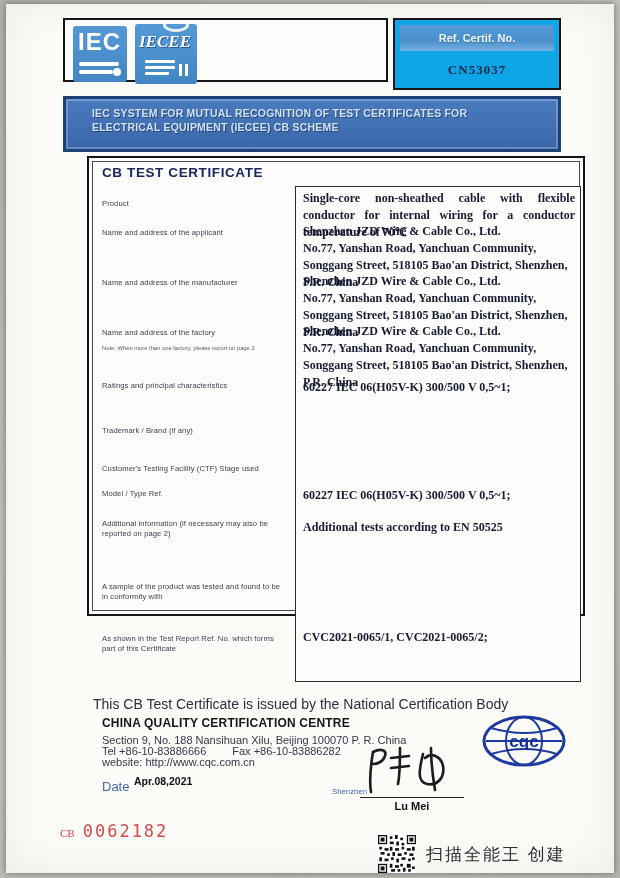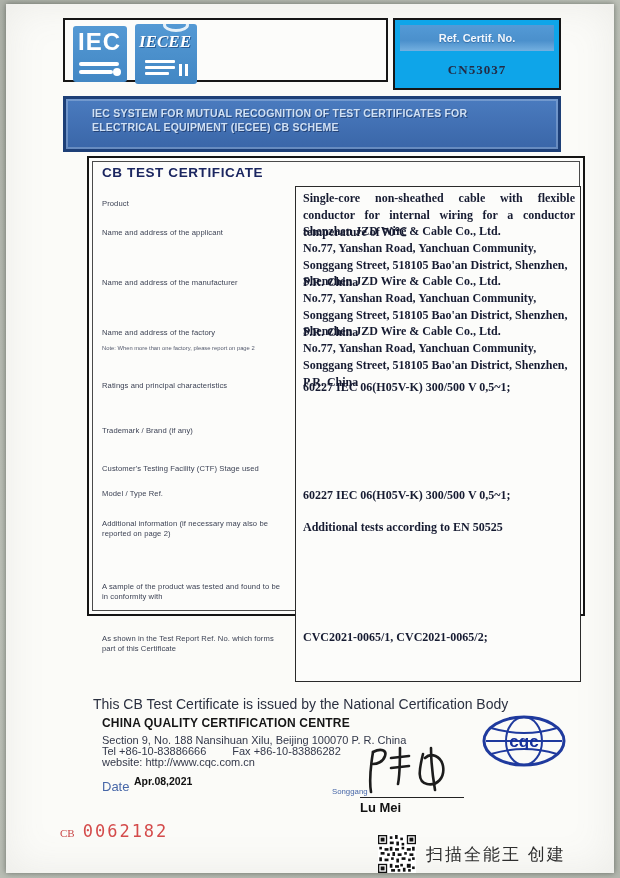--- a/index.html
+++ b/index.html
@@ -114,21 +114,21 @@
   .org-addr { top:576px; }
   .org-telfax { top:587px; }
   .org-web { top:598px;text-align:center; }
   .telfax-gap { display:inline-block; width:26px; }
   .date-label { position:absolute; left:13px; top:621px; font-size:13px; color:#4767a8; }
   .date-value { position:absolute; left:45px; top:617px; font-size:10.5px; font-weight:bold; color:#111; }
   .cqc-logo { position:absolute; left:392px; top:556px; width:86px; height:54px; }
   .sig-label { position:absolute; left:243px; top:629px; font-size:7.8px; color:#4767a8; }
   .sig-script { position:absolute; left:272px; top:586px; width:110px; height:52px; }
   .sig-line { position:absolute; left:271px; top:639px; width:104px; border-top:1.5px solid #222; }
-  .sig-name { position:absolute; left:271px; top:642px; width:104px; font-size:13px; font-weight:bold; color:#111; }
+  .sig-name { position:absolute; left:271px; top:642px; width:104px; text-align:center; font-size:11px; font-weight:bold; color:#111; }
   
   .stamp { position:absolute; left:54px; top:805px;margin-top:12px; }
   .stamp .cb { font-family:"Liberation Serif", serif; font-size:11px; color:#c94747; margin-right:8px; }
   .stamp .num { font-family:"DejaVu Sans Mono", monospace; font-size:17px; color:#d44b4b; letter-spacing:2px; }
   .watermark { position:absolute; left:372px; top:831px; display:flex; align-items:center; }
   .qr { width:38px; height:38px; }
   .wm-text { margin-left:10px; font-size:17px; color:#2e2e2e; letter-spacing:2px; }
 </style>
 </head>
 <body>
@@ -213,21 +213,21 @@
       <g fill="none" stroke="#1c1c1c" stroke-width="2.6" stroke-linecap="round">
         <path d="M12 8 C10 20 8 36 10 48"></path>
         <path d="M12 8 C20 4 26 6 24 12 C22 18 16 20 12 20"></path>
         <path d="M30 14 L48 12"></path>
         <path d="M39 4 C39 16 39 30 37 40"></path>
         <path d="M30 24 L48 22"></path>
         <path d="M62 10 C58 26 56 38 66 40 C76 42 84 34 82 22 C80 12 70 8 64 14"></path>
         <path d="M70 4 C70 18 72 34 74 46"></path>
       </g>
     </svg>
-    <div class="sig-label">Songgang</div>
+    <div class="sig-label">Shenzhen</div>
     <div class="sig-line"></div>
     <div class="sig-name">Lu Mei</div>
   </div>
 
   <div class="stamp">
     <span class="cb">CB</span><span class="num">0062182</span>
   </div>
 
   <div class="watermark">
     <svg class="qr" viewBox="0 0 29 29">

